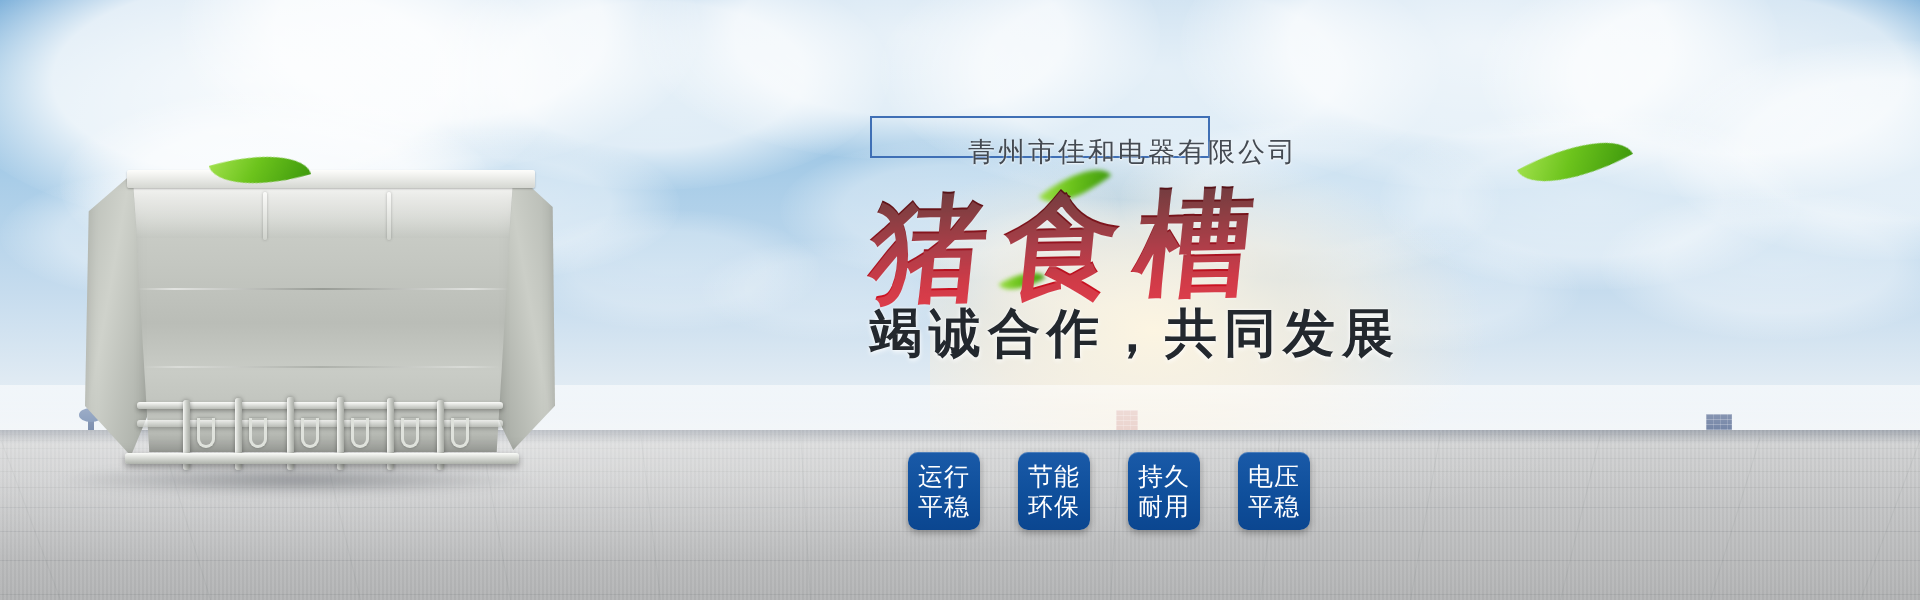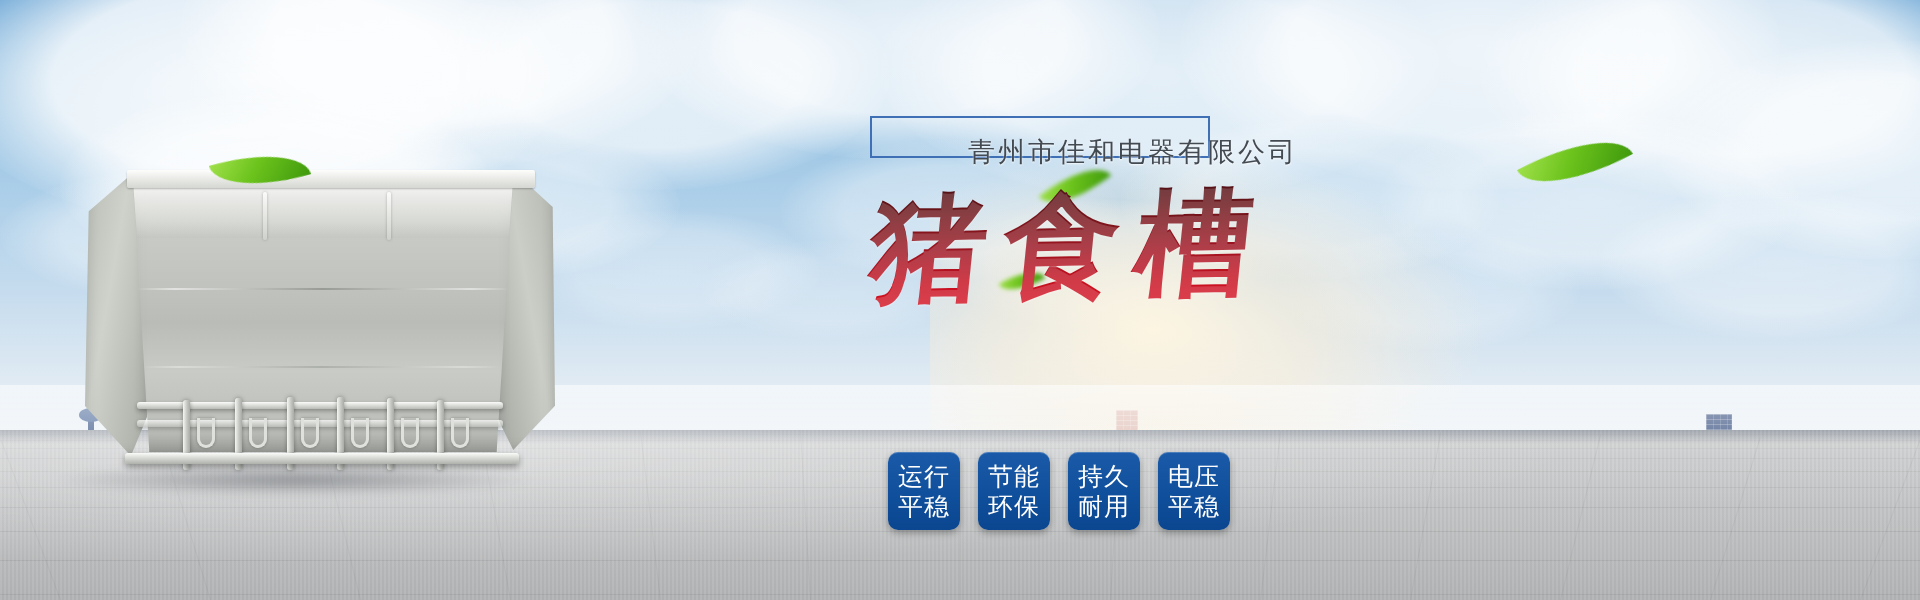--- a/index.html
+++ b/index.html
@@ -227,20 +227,21 @@
   
   .badges { position:absolute; left:888px; top:452px; display:flex; gap:18px; }
   .badge {
     width:72px; height:78px; border-radius:10px;
     background:linear-gradient(180deg,#1a5aa8 0%, #0f4f9b 55%, #0b4690 100%);
     color:#ffffff;
     display:flex; flex-direction:column; align-items:center; justify-content:center;
     font-size:25px; font-weight:400; line-height:1.2; letter-spacing:1px;
     box-shadow:0 3px 7px rgba(0,0,0,.3), inset 0 1px 0 rgba(255,255,255,.22);
     cursor:pointer;
+    margin-left:20px;
   }
   .badge span { display:block; }
 </style>
 </head>
 <body>
 
 <div class="banner">
 
   <div class="sky"></div>
 
@@ -413,20 +414,21 @@
   <div class="leaf soft" style="left:1040px; top:172px; width:70px; height:28px; transform:rotate(-38deg);"></div>
   <div class="leaf soft" style="left:1000px; top:272px; width:44px; height:18px; transform:rotate(-30deg);"></div>
   <div class="leaf" style="left:1520px; top:142px; width:110px; height:40px; transform:rotate(-28deg);"></div>
 
   <div class="textblock">
     <div class="company-wrap">
       <div class="company-frame"></div>
       <div class="company-name">青州市佳和电器有限公司</div>
     </div>
     <div class="main-title">猪食槽</div>
+    <div class="sub-title">竭诚合作，共同发展</div>
   </div>
 
   <div class="badges" id="badges">
       <div class="badge">
         <span>运行</span>
         <span>平稳</span>
       </div>
       <div class="badge">
         <span>节能</span>
         <span>环保</span>

